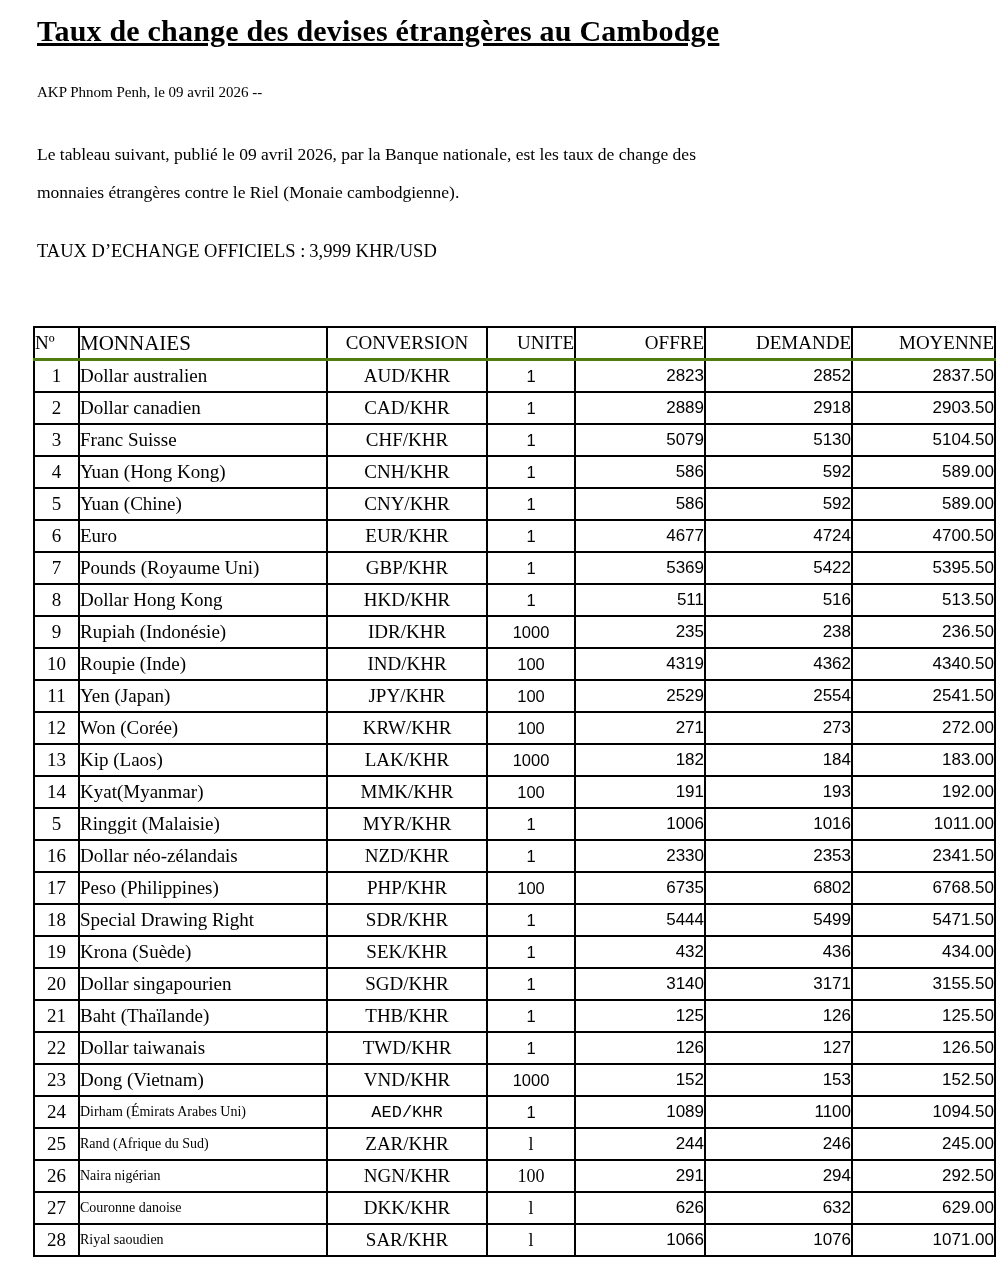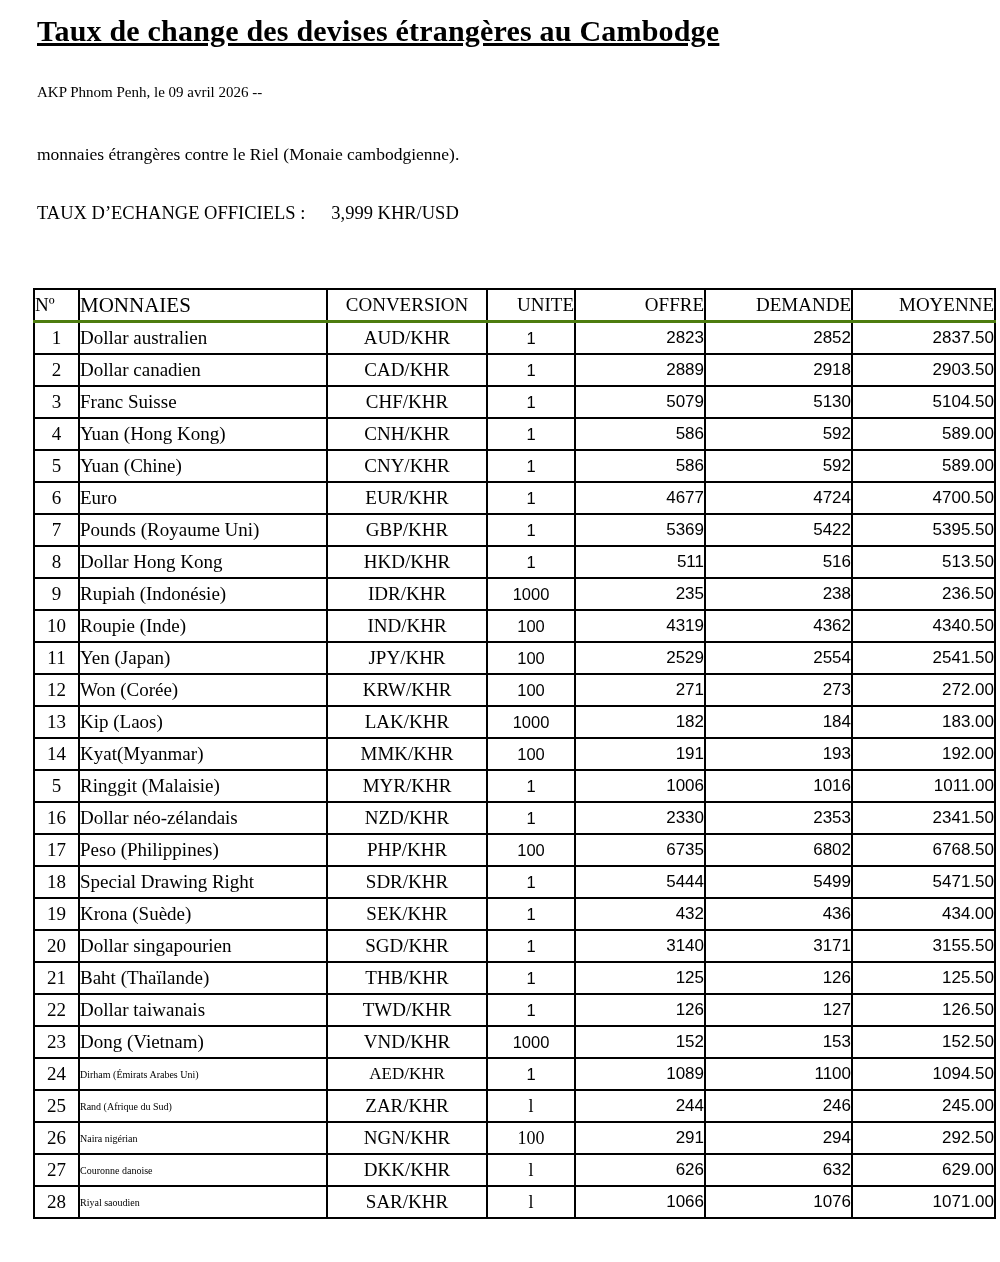--- a/index.html
+++ b/index.html
@@ -14,21 +14,21 @@
     margin:14px 0 0 0;
     font-size:30px;
     font-weight:bold;
     letter-spacing:0.2px;
     font-family:"Liberation Serif","DejaVu Serif",serif;
     text-decoration:underline;
   }
   .dateline{margin-top:36px;font-size:15px;}
   .intro{margin-top:34px;font-size:17.5px;line-height:38px;}
   .taux{margin-top:30px;font-size:18.5px;}
-  .taux .rate-value{margin-left:26px;font-family:Liberation Serif, serif;}
+  .taux .rate-value{margin-left:4px;font-family:Liberation Serif, serif;}
 
   table.rates{
     border-collapse:collapse;
     table-layout:fixed;
     margin-top:64px;
     margin-left:-4px;
     width:961px;
   }
   table.rates td, table.rates th{
     border:2px solid #000;
@@ -43,42 +43,43 @@
   
   th.h-no{text-align:left;padding-left:2px;font-size:19px;}
   th.h-name{text-align:left;padding-left:4px;font-size:21px;}
   th.h-conv{text-align:center;font-size:19px;}
   th.h-unit{text-align:right;font-size:19px;}
   th.h-num{text-align:right;padding-right:3px;font-size:19px;}
 
   
   td.c-no{text-align:center;font-size:19px;}
   td.c-name{text-align:left;padding-left:4px;font-size:19px;}
-  td.c-name.small-name{font-size:10px;}
+  td.c-name.small-name{font-size:14px;}
   td.c-conv{text-align:center;font-size:19px;}
-  td.c-conv.sans-conv{font-family:Liberation Serif, serif;font-size:17px;}
+  td.c-conv.sans-conv{font-family:Liberation Mono, monospace;font-size:17px;}
   td.c-unit{text-align:center;}
   td.c-unit.unit-sans{font-family:"Liberation Sans","DejaVu Sans",sans-serif;font-size:16.5px;}
   td.c-unit.unit-serif{font-family:"Liberation Serif","DejaVu Serif",serif;font-size:18px;}
   td.c-num{
     text-align:right;padding-right:2px;
     font-family:"Liberation Sans","DejaVu Sans",sans-serif;
     font-size:17px;
   }
 </style>
 </head>
 <body>
 
 <div class="page">
 
   <h1 class="title">Taux de change des devises étrangères au Cambodge</h1>
 
   <div class="dateline">AKP Phnom Penh, le 09 avril 2026 --</div>
 
   <div class="intro">
+    <div>Le tableau suivant, publié le 09 avril 2026, par la Banque nationale, est les taux de change des</div>
     <div>monnaies étrangères contre le Riel (Monaie cambodgienne).</div>
   </div>
 
   <div class="taux">
     <span>TAUX D’ECHANGE OFFICIELS :</span><span class="rate-value">3,999 KHR/USD</span>
   </div>
 
   <table class="rates">
     <colgroup>
       <col style="width:45px">

